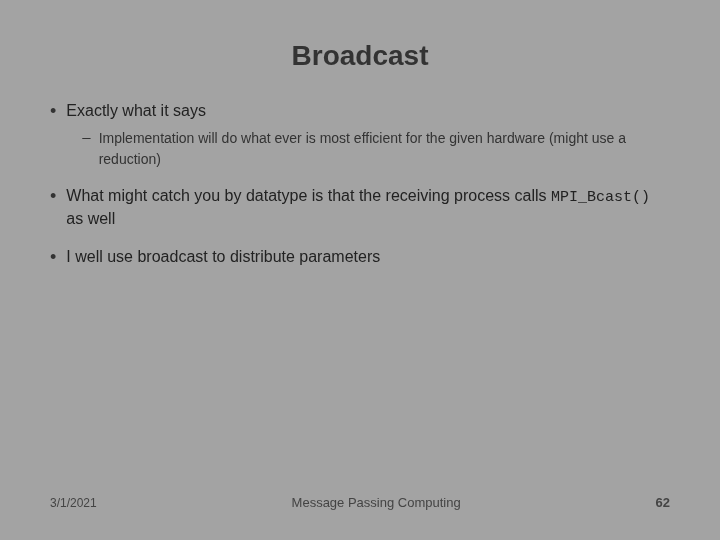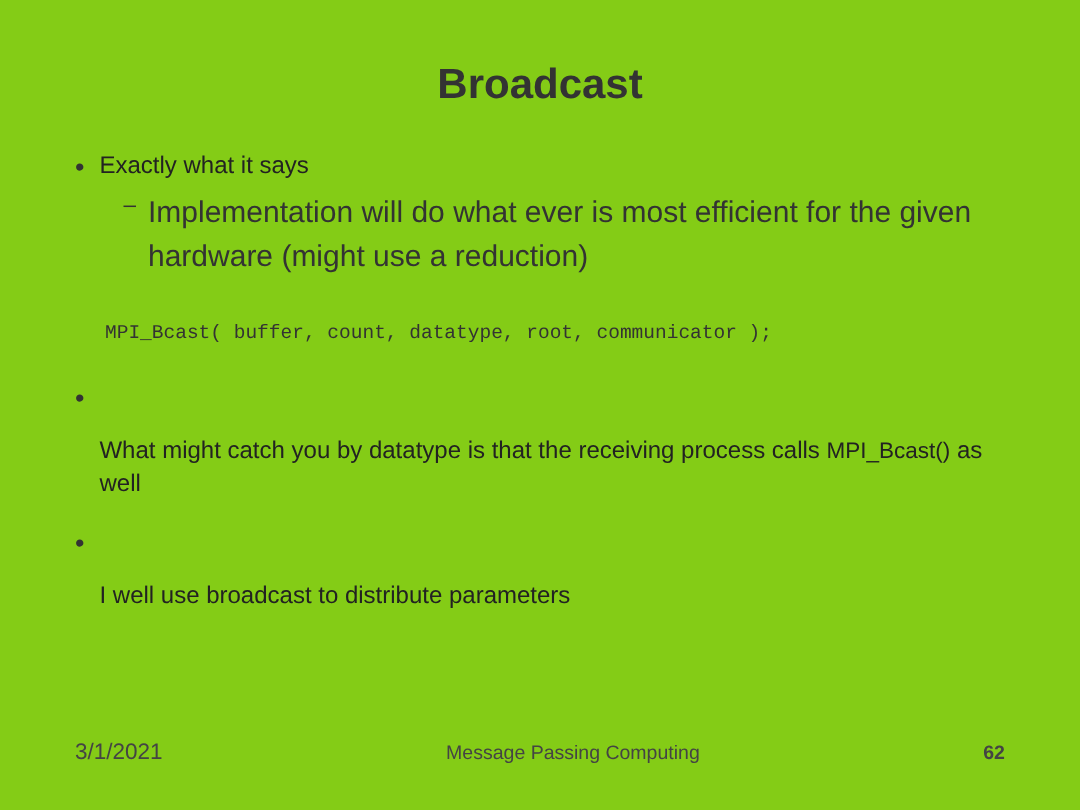--- a/index.html
+++ b/index.html
@@ -13,21 +13,21 @@
       height: 540px;
       background: #ffffff;
       font-family: Arial, sans-serif;
       position: relative;
       overflow: hidden;
     }
 
     .slide {
       width: 720px;
       height: 540px;
-      background: #84cc16;
+      background: #a3a3a3;
       padding: 30px 50px 30px 50px;
       display: flex;
       flex-direction: column;
     }
 
     .title {
       text-align: center;
       font-size: 28px;
       font-weight: bold;
       color: #333333;
@@ -52,25 +52,24 @@
       font-size: 18px;
       color: #333;
       margin-top: 1px;
       flex-shrink: 0;
     }
 
     .bullet-text {
       font-size: 16px;
       color: #222;
       line-height: 1.4;
-      margin-top: 36px;
     }
 
     .bullet-text .inline-code {
-      font-family: Liberation Sans, sans-serif;
+      font-family: Liberation Mono, monospace;
       font-size: 15px;
     }
 
     .sub-bullet {
       margin-top: 6px;
       margin-left: 16px;
     }
 
     .sub-bullet-item {
       display: flex;
@@ -78,21 +77,21 @@
       gap: 8px;
     }
 
     .sub-dash {
       font-size: 15px;
       color: #333;
       flex-shrink: 0;
     }
 
     .sub-text {
-      font-size: 20px;
+      font-size: 14px;
       color: #333;
       line-height: 1.45;
     }
 
     .code-block {
       margin: 10px 0 6px 0;
       font-family: 'Courier New', Courier, monospace;
       font-size: 13px;
       color: #333;
       background: transparent;
@@ -103,21 +102,21 @@
     .footer {
       display: flex;
       justify-content: space-between;
       align-items: center;
       padding-top: 10px;
       border-top: none;
       margin-top: auto;
     }
 
     .footer-date {
-      font-size: 15px;
+      font-size: 12px;
       color: #444;
     }
 
     .footer-title {
       font-size: 13px;
       color: #444;
       text-align: center;
     }
 
     .footer-page {
@@ -141,21 +140,20 @@
         <span class="bullet-text">Exactly what it says</span>
         <div class="sub-bullet">
           <div class="sub-bullet-item">
             <span class="sub-dash">–</span>
             <span class="sub-text">Implementation will do what ever is most efficient for the given hardware (might use a reduction)</span>
           </div>
         </div>
       </div>
     </div>
 
-    <div class="code-block">MPI_Bcast( buffer,  count,  datatype,  root,  communicator );</div>
 
     <div class="bullet-item">
       <span class="bullet-dot">•</span>
       <span class="bullet-text">
         <span>What might catch you by datatype is that the receiving process calls </span><span class="inline-code">MPI_Bcast()</span><span> as well</span>
       </span>
     </div>
 
     <div class="bullet-item">
       <span class="bullet-dot">•</span>

